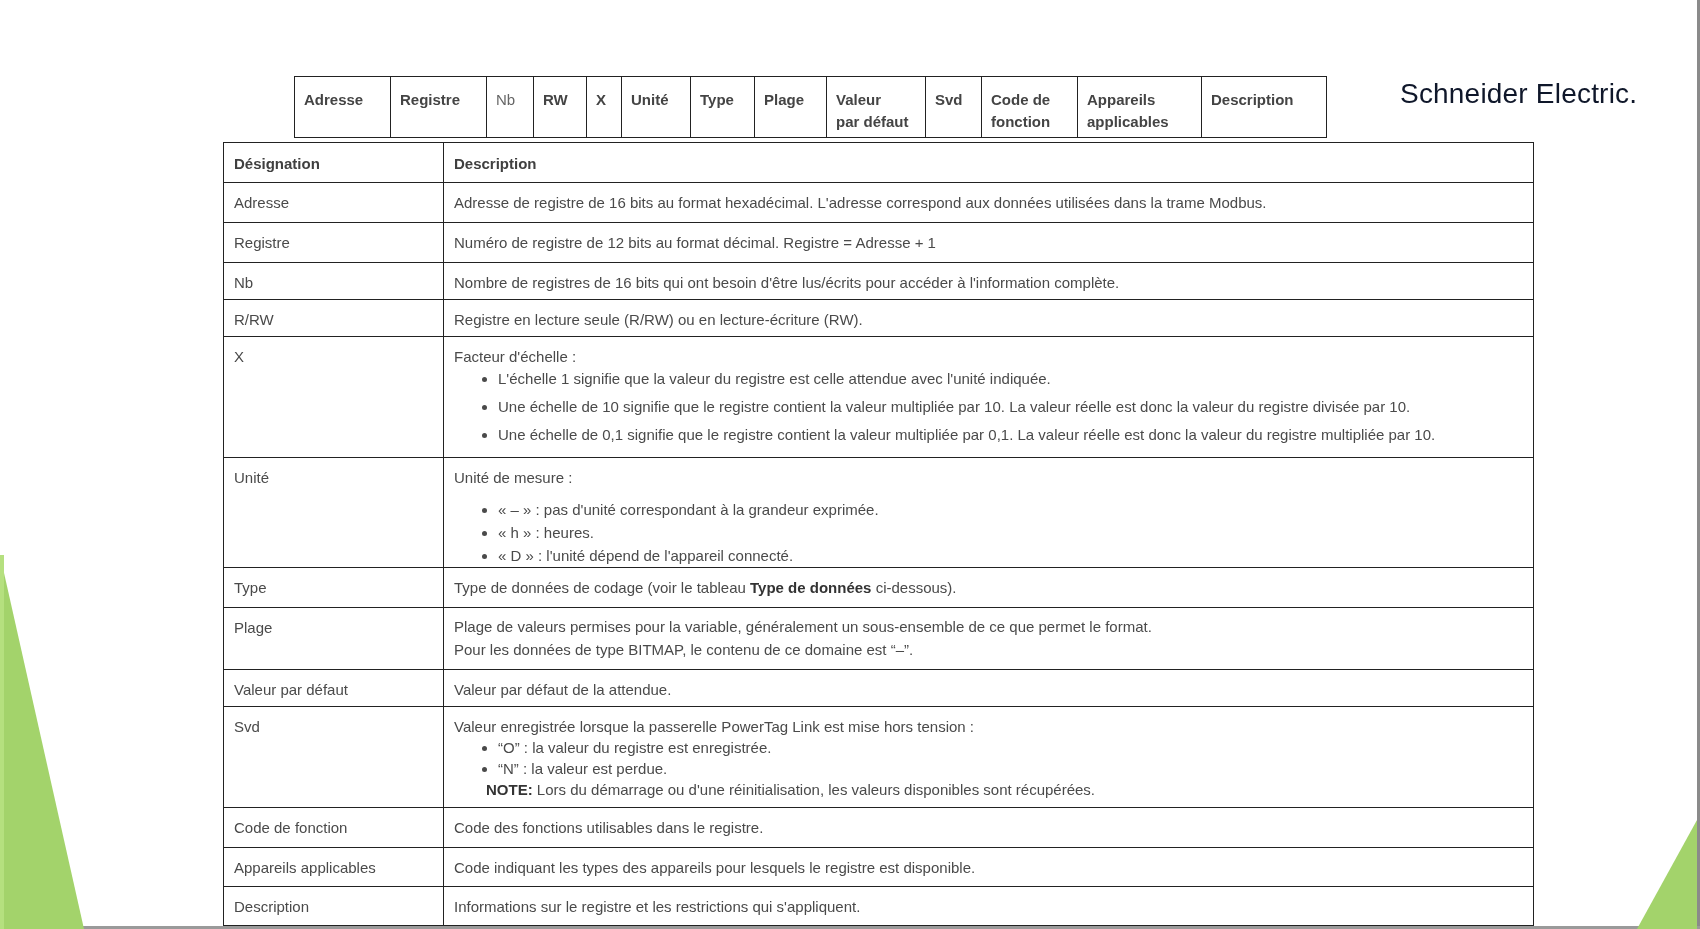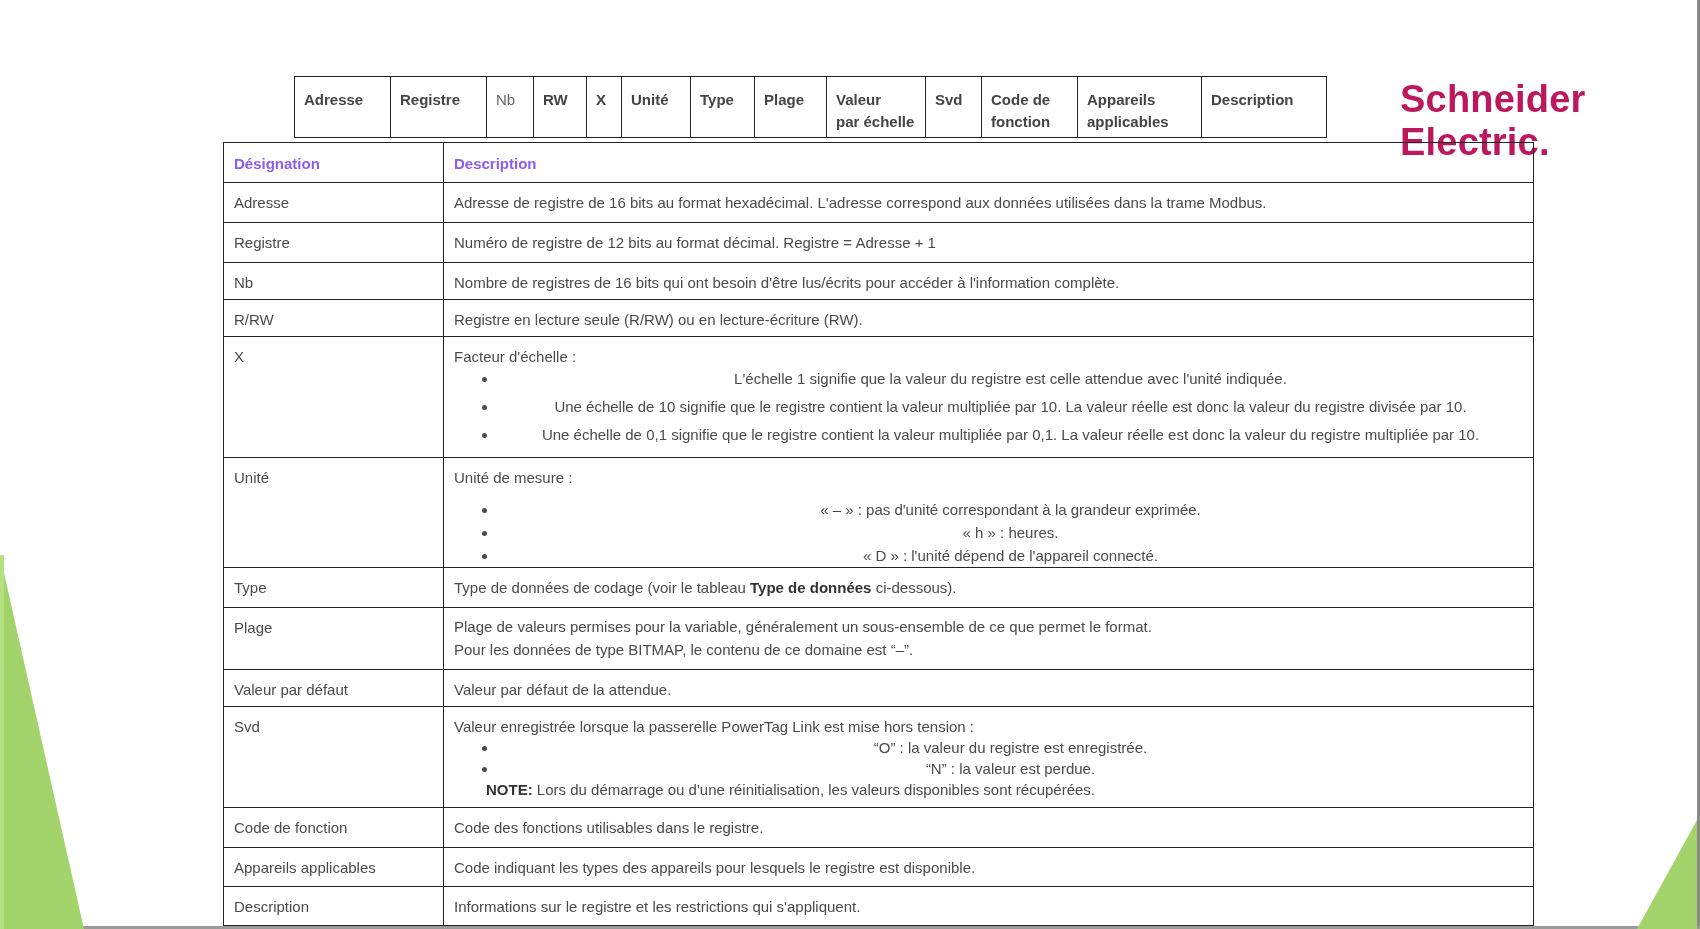--- a/index.html
+++ b/index.html
@@ -16,21 +16,21 @@
     position:absolute; left:0; bottom:0; width:1700px; height:3px; background:#9a9a9a;
   }
   .deco-left {
     position:absolute; left:0; top:555px; width:90px; height:374px;
   }
   .deco-right {
     position:absolute; right:3px; top:820px; width:60px; height:109px;
   }
   .brand {
     position:absolute; left:1400px; top:78px;
-    font-size:38px; color:#be185d; letter-spacing:0.2px;font-weight:bold;
+    font-size:28px; color:#0f172a; letter-spacing:0.2px;
   }
   
   .header-strip {
     position:absolute; left:294px; top:76px; height:62px;
     border:1.5px solid #222; display:flex; box-sizing:border-box;
   }
   .header-strip .hcell {
     border-right:1.5px solid #222; box-sizing:border-box;
     padding:12px 10px 0 9px; font-size:15px; font-weight:bold; color:#444;
     line-height:22px; white-space:pre-line;
@@ -40,26 +40,26 @@
 
   
   .main-table {
     position:absolute; left:223px; top:142px; width:1311px;
     border-collapse:collapse; font-size:15px;
   }
   .main-table td, .main-table th {
     border:1.5px solid #222; vertical-align:top; text-align:left;
     padding:0 10px; box-sizing:border-box;
   }
-  .main-table th { font-weight:bold; color:#8b5cf6; height:40px; padding-top:12px; }
+  .main-table th { font-weight:bold; color:#404040; height:40px; padding-top:12px; }
   .main-table td { color:#4a4a4a; }
   .col1 { width:220px; }
   .cell-simple { padding-top:11px !important; }
   .main-table ul { margin:4px 0 0 0; padding-left:44px; list-style:disc; }
-  .main-table li { margin:0;text-align:center; }
+  .main-table li { margin:0; }
   .main-table b { color:#333; }
   .note { padding-left:32px; }
 </style>
 </head>
 <body>
 
 <div class="right-edge"></div>
 <div class="bottom-edge"></div>
 <svg class="deco-left" viewBox="0 0 90 374" preserveAspectRatio="none">
   <polygon points="0,0 84,374 0,374" fill="#a3d36b"></polygon>
@@ -74,21 +74,21 @@
 <div class="header-strip">
   <div class="hcell" style="width:96px">Adresse</div>
   <div class="hcell" style="width:96px">Registre</div>
   <div class="hcell light" style="width:47px">Nb</div>
   <div class="hcell" style="width:53px">RW</div>
   <div class="hcell" style="width:35px">X</div>
   <div class="hcell" style="width:69px">Unité</div>
   <div class="hcell" style="width:64px">Type</div>
   <div class="hcell" style="width:72px">Plage</div>
   <div class="hcell" style="width:99px">Valeur
-par échelle</div>
+par défaut</div>
   <div class="hcell" style="width:56px">Svd</div>
   <div class="hcell" style="width:96px">Code de
 fonction</div>
   <div class="hcell" style="width:124px">Appareils
 applicables</div>
   <div class="hcell" style="width:124px">Description</div>
 </div>
 
 <table class="main-table">
   <tbody>

